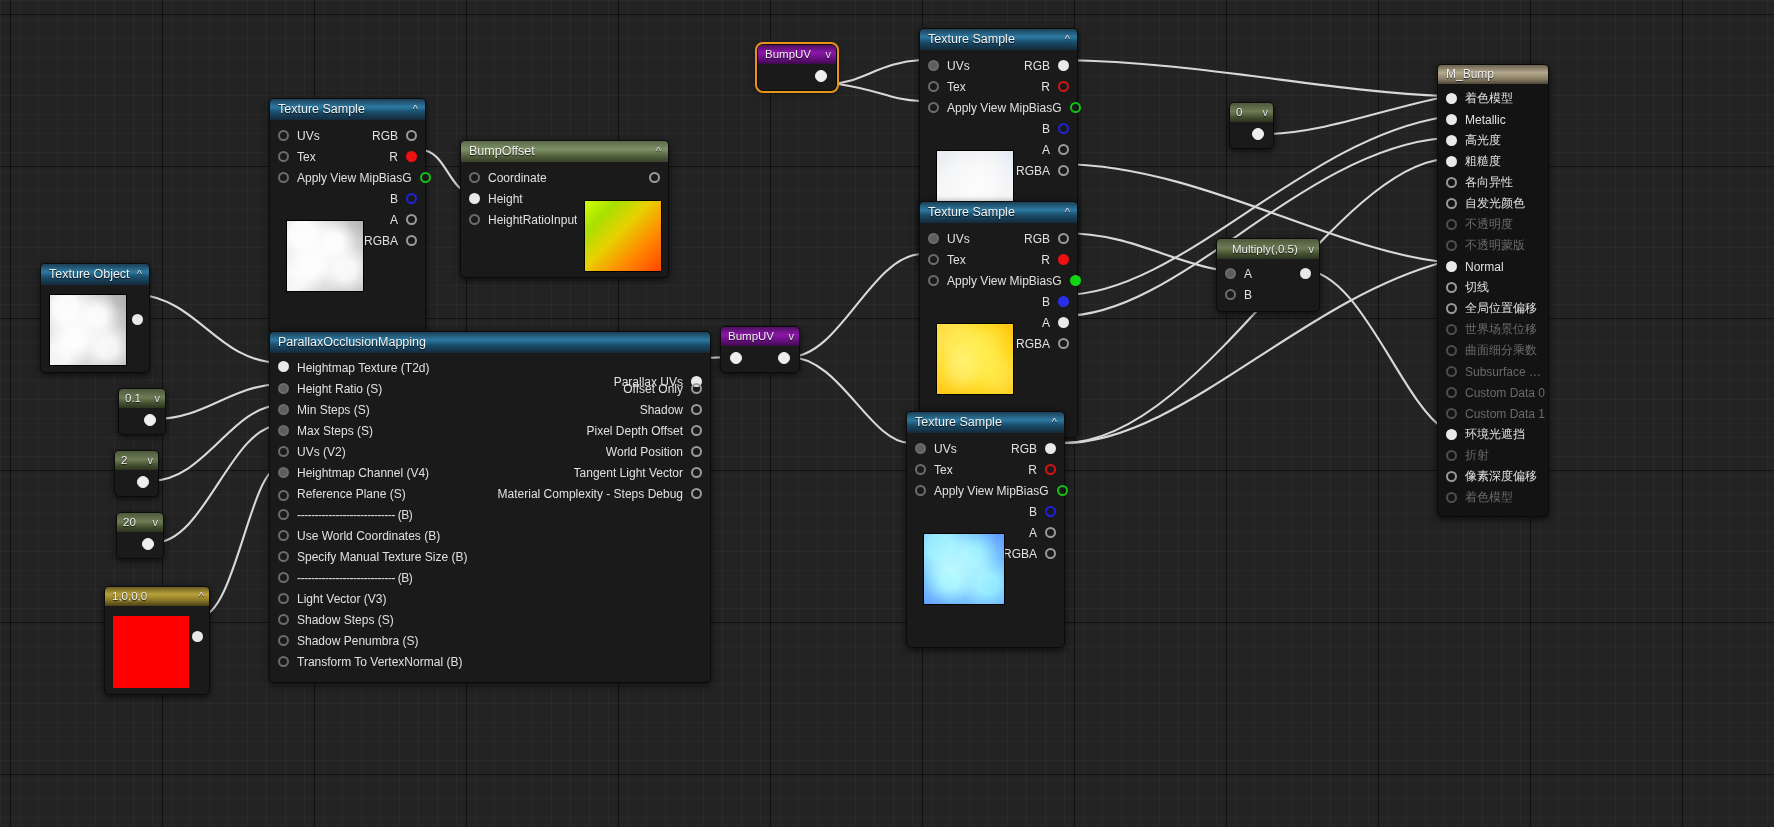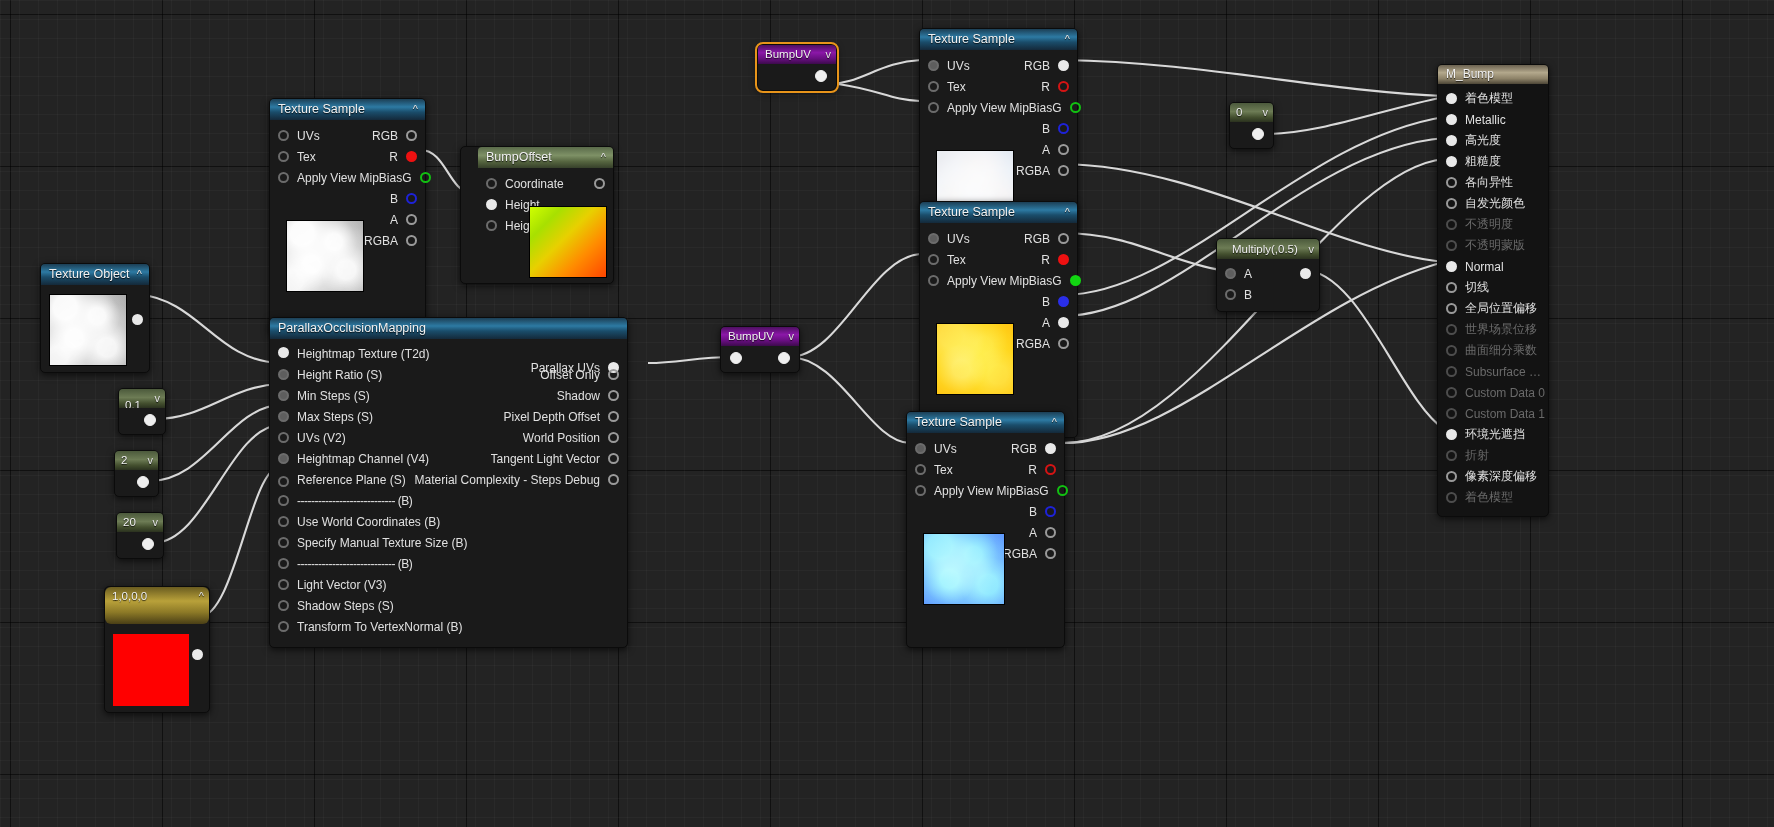--- a/index.html
+++ b/index.html
@@ -214,21 +214,21 @@
           radial-gradient(circle at 20% 18%, #f6f6f6 14%, #777 38%, #2e2e2e 60%),
           radial-gradient(circle at 62% 30%, #ededed 12%, #686868 34%, #282828 58%),
           radial-gradient(circle at 32% 62%, #f2f2f2 13%, #707070 36%, #2a2a2a 60%),
           radial-gradient(circle at 78% 70%, #e8e8e8 12%, #636363 34%, #252525 58%),
           radial-gradient(circle at 8% 85%, #e0e0e0 11%, #5c5c5c 32%, #232323 56%),
           #3d3d3d; background-blend-mode:screen;"></div>
       <div style="height:76px;"></div>
     </div>
   </div>
 
-  <div class="node" style="left:460px; top:146px; width:154px;padding-left:17px;">
+  <div class="node" style="left:460px; top:140px; width:209px;">
     <div class="node-header hdr-green">
       <span>BumpOffset</span>
       <span class="caret">^</span>
     </div>
     <div class="node-body">
       <div class="row" style="justify-content:space-between;">
         <span style="display:flex;align-items:center;">
             <span class="pin hollow-dim pin-in"></span>
             <span class="lbl">Coordinate</span>
           </span>
@@ -242,21 +242,21 @@
         <span class="pin hollow-dim pin-in"></span>
           <span class="lbl">HeightRatioInput</span>
       </div>
       <div style="position:absolute; right:6px; top:38px; width:78px; height:72px; border:1px solid #000;
                background: linear-gradient(135deg,#d0ff00 0%, #a8e000 22%, #e8d000 45%, #ff8c00 70%, #ff4500 100%);"></div>
       <div style="height:40px;"></div>
     </div>
   </div>
 
   <div class="node" style="left:118px; top:388px; width:48px;">
-    <div class="node-header hdr-greendark" style="height:19px;line-height:19px;padding:7px 6px;font-size:11.5px;">
+    <div class="node-header hdr-greendark" style="height:19px;line-height:19px;padding:0 6px;font-size:11.5px;">
       <span>0.1</span>
       <span class="caret" style="height:19px;line-height:19px;right:5px;">v</span>
     </div>
     <div class="compact-body">
         <span class="compact-pin"></span>
       </div>
   </div>
 
   <div class="node" style="left:114px; top:450px; width:45px;">
     <div class="node-header hdr-greendark" style="height:19px;line-height:19px;padding:0 6px;font-size:11.5px;">
@@ -272,31 +272,31 @@
     <div class="node-header hdr-greendark" style="height:19px;line-height:19px;padding:0 6px;font-size:11.5px;">
       <span>20</span>
       <span class="caret" style="height:19px;line-height:19px;right:5px;">v</span>
     </div>
     <div class="compact-body">
         <span class="compact-pin"></span>
       </div>
   </div>
 
   <div class="node" style="left:104px; top:586px; width:106px;">
-    <div class="node-header hdr-gold" style="height:37px;line-height:19px;padding:0 7px;font-size:11.5px;border-radius:6px;">
+    <div class="node-header hdr-gold" style="height:19px;line-height:19px;padding:0 7px;font-size:11.5px;">
       <span>1,0,0,0</span>
       <span class="caret" style="height:19px;line-height:19px;right:5px;">^</span>
     </div>
     <div class="node-body" style="padding-bottom:6px; position:relative;">
       <div class="swatch" style="width:76px;height:72px;background:#ff0000;"></div>
       <span class="pin filled" style="position:absolute; right:6px; top:25px;"></span>
     </div>
   </div>
 
-  <div class="node" style="left:269px; top:317px; width:359px;">
+  <div class="node" style="left:269px; top:331px; width:442px;">
     <div class="node-header hdr-blue" style="border-radius:4px 4px 0 0;">
       <span>ParallaxOcclusionMapping</span>
     </div>
     <div class="node-body" style="padding-top:4px; padding-bottom:10px;">
       <div class="row" style="justify-content:space-between;">
         <span style="display:flex;">
             <span class="pin filled pin-in"></span>
             <span class="lbl">Heightmap Texture (T2d)</span>
           </span>
         <span style="display:flex;align-items:center;margin-top:28px;">
@@ -380,20 +380,24 @@
         <span class="pin hollow-dim pin-in"></span>
           <span class="lbl sep-lbl">---------------------------- (B)</span>
       </div>
       <div class="row">
         <span class="pin hollow-dim pin-in"></span>
           <span class="lbl">Light Vector (V3)</span>
       </div>
       <div class="row">
         <span class="pin hollow-dim pin-in"></span>
           <span class="lbl">Shadow Steps (S)</span>
+      </div>
+      <div class="row">
+        <span class="pin hollow-dim pin-in"></span>
+          <span class="lbl">Shadow Penumbra (S)</span>
       </div>
       <div class="row">
         <span class="pin hollow-dim pin-in"></span>
           <span class="lbl">Transform To VertexNormal (B)</span>
       </div>
     </div>
   </div>
 
   <div class="node" style="left:720px; top:326px; width:80px;">
     <div class="node-header hdr-purple" style="height:19px;line-height:19px;padding:0 7px;font-size:11.5px;">

